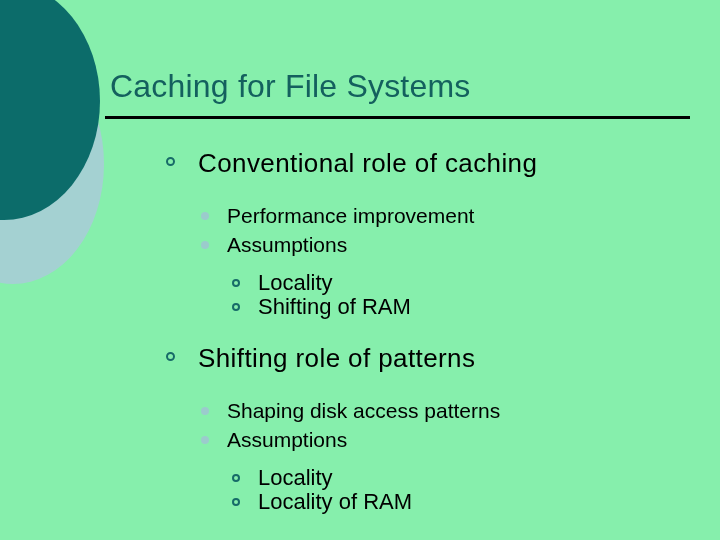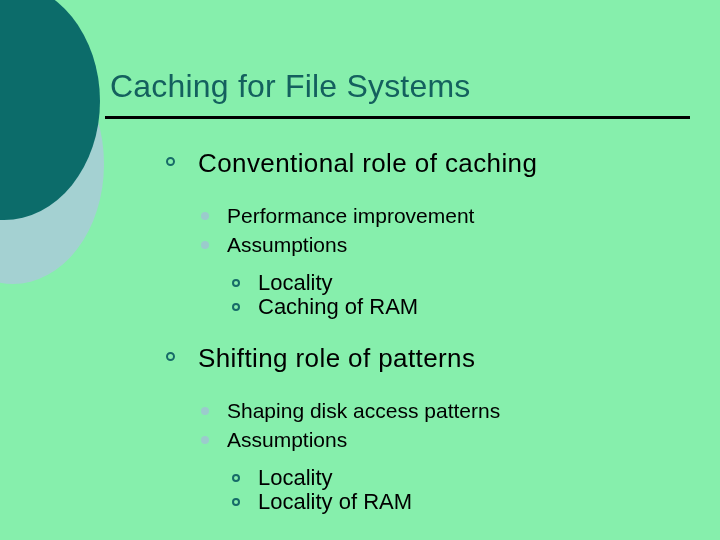--- a/index.html
+++ b/index.html
@@ -161,21 +161,21 @@
 
     <div class="group-gap"></div>
 
     <div class="lvl3">
       <span class="lvl3-bullet"></span>
       <span>Locality</span>
     </div>
 
     <div class="lvl3">
       <span class="lvl3-bullet"></span>
-      <span>Caching of RAM</span>
+      <span>Shifting of RAM</span>
     </div>
 
     <div class="section-gap"></div>
 
     <div class="lvl1">
       <span class="lvl1-bullet"></span>
       <span>Shifting role of patterns</span>
     </div>
 
     <div class="lvl2">

